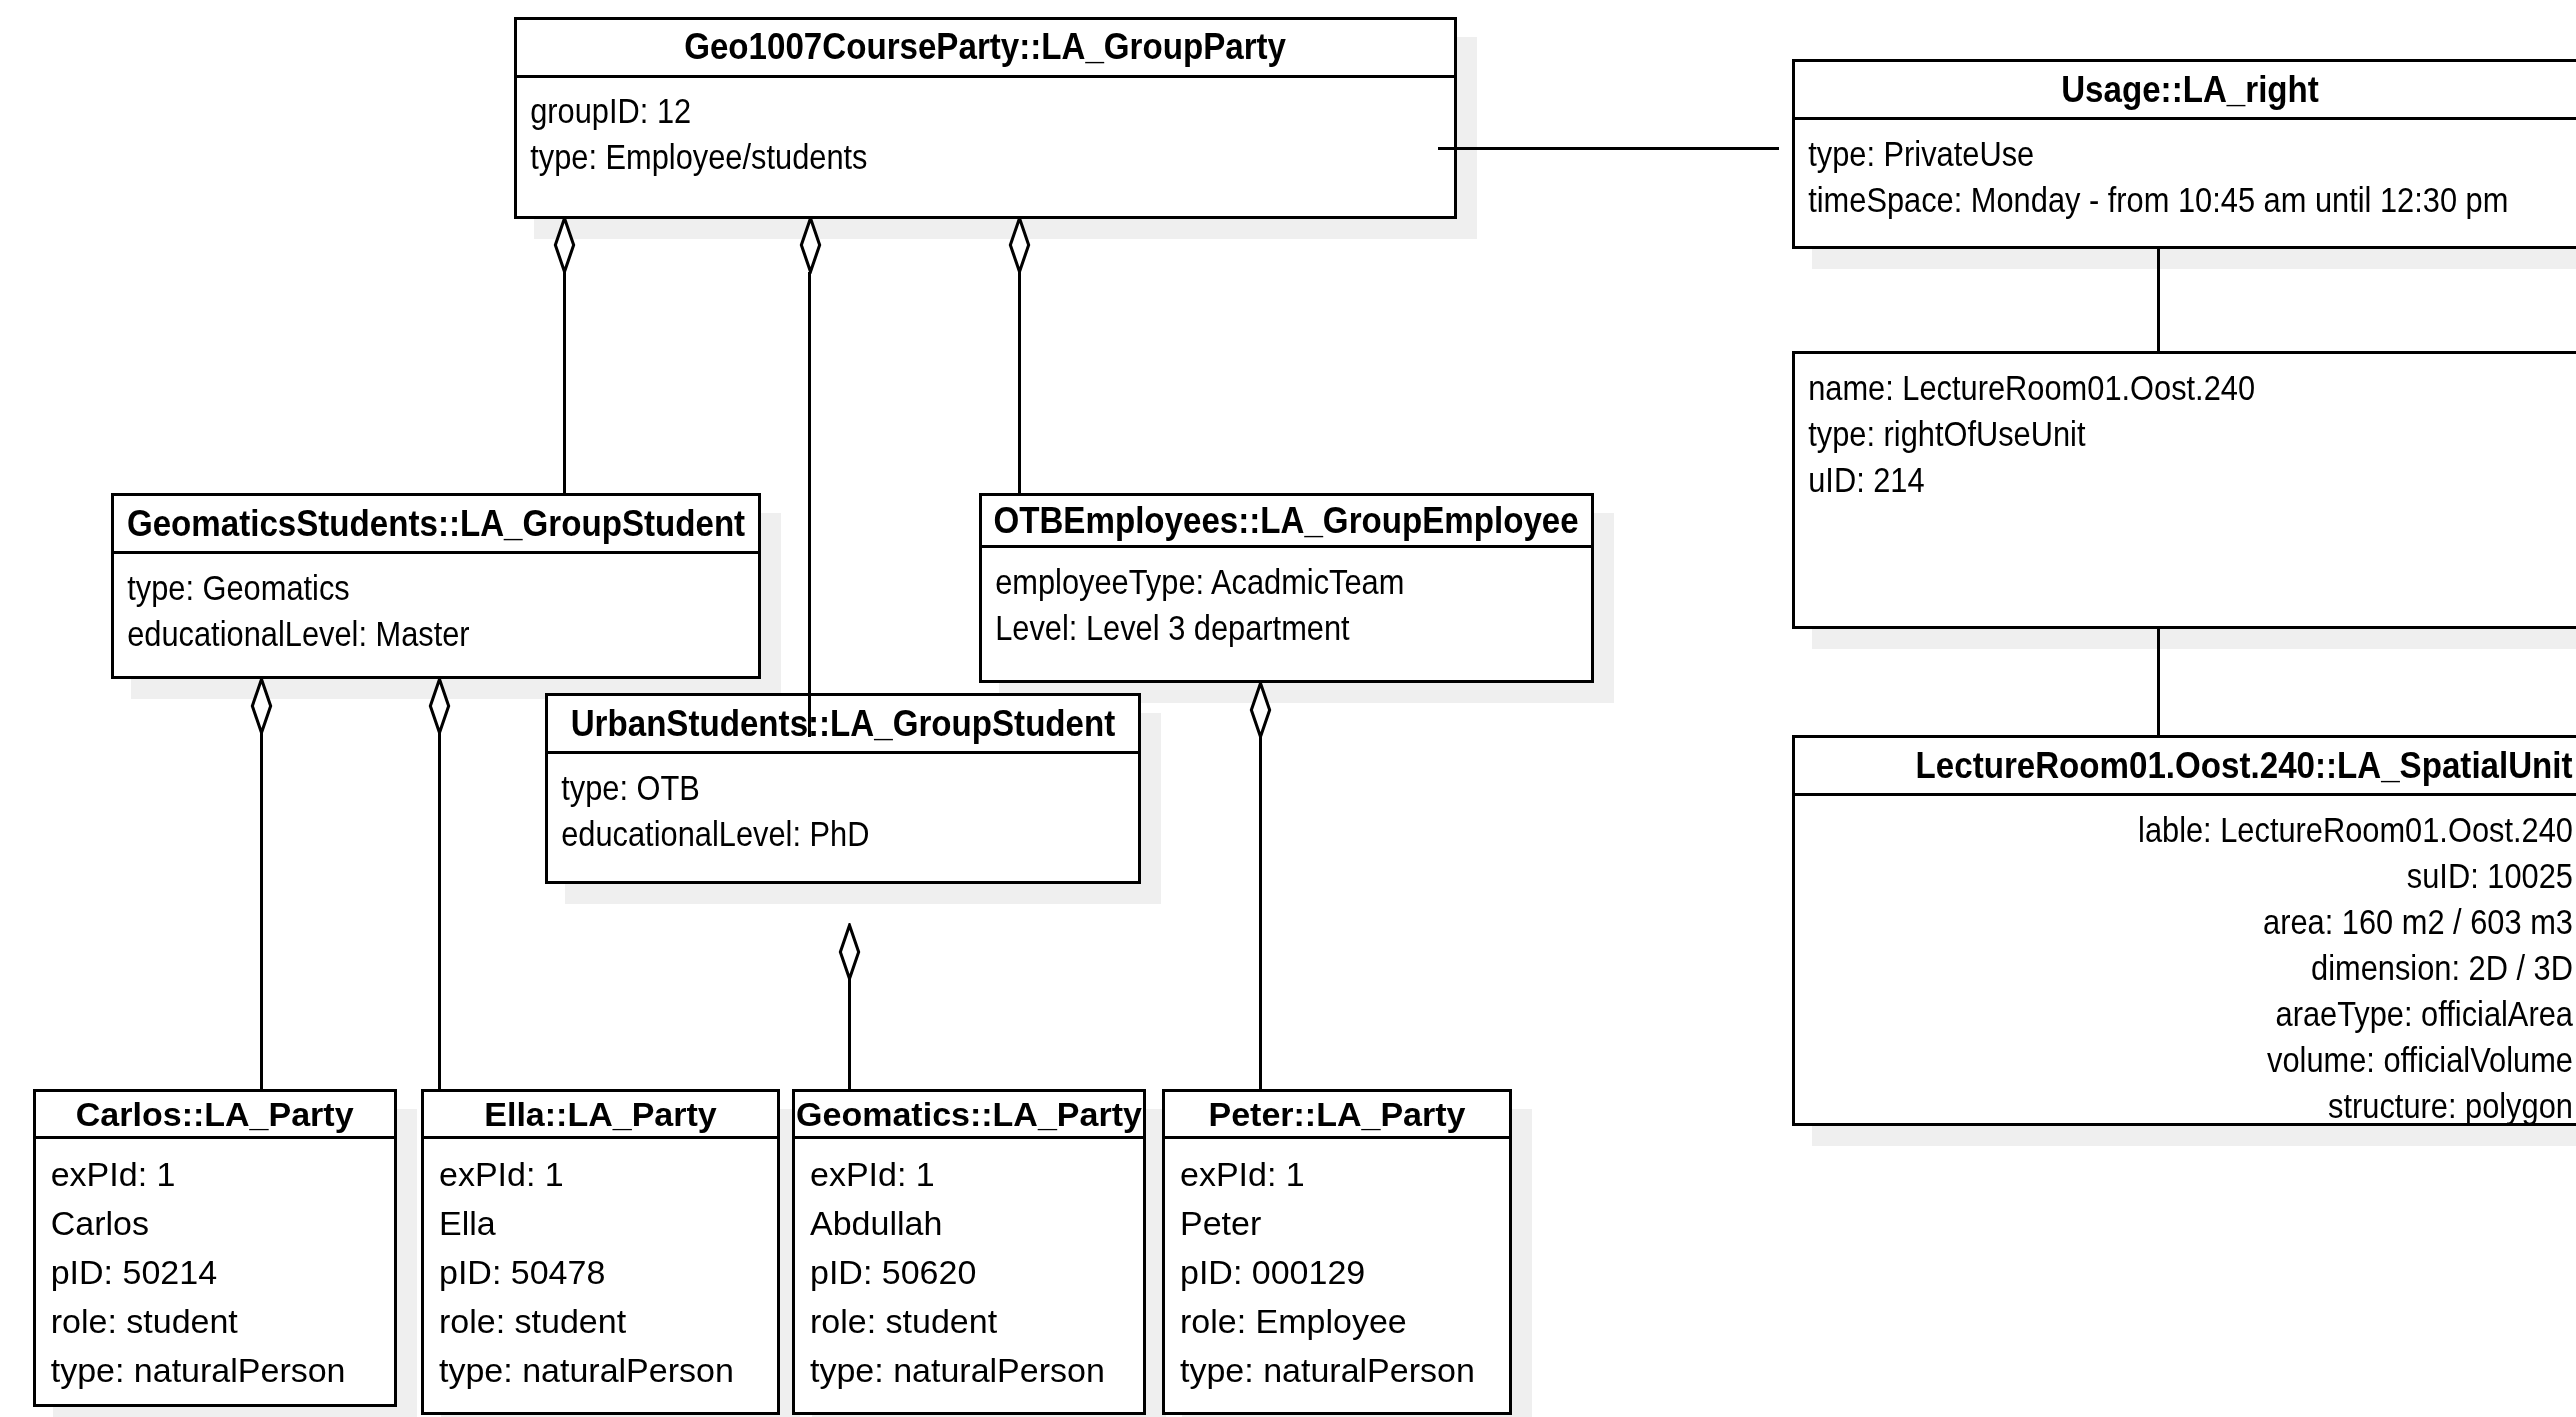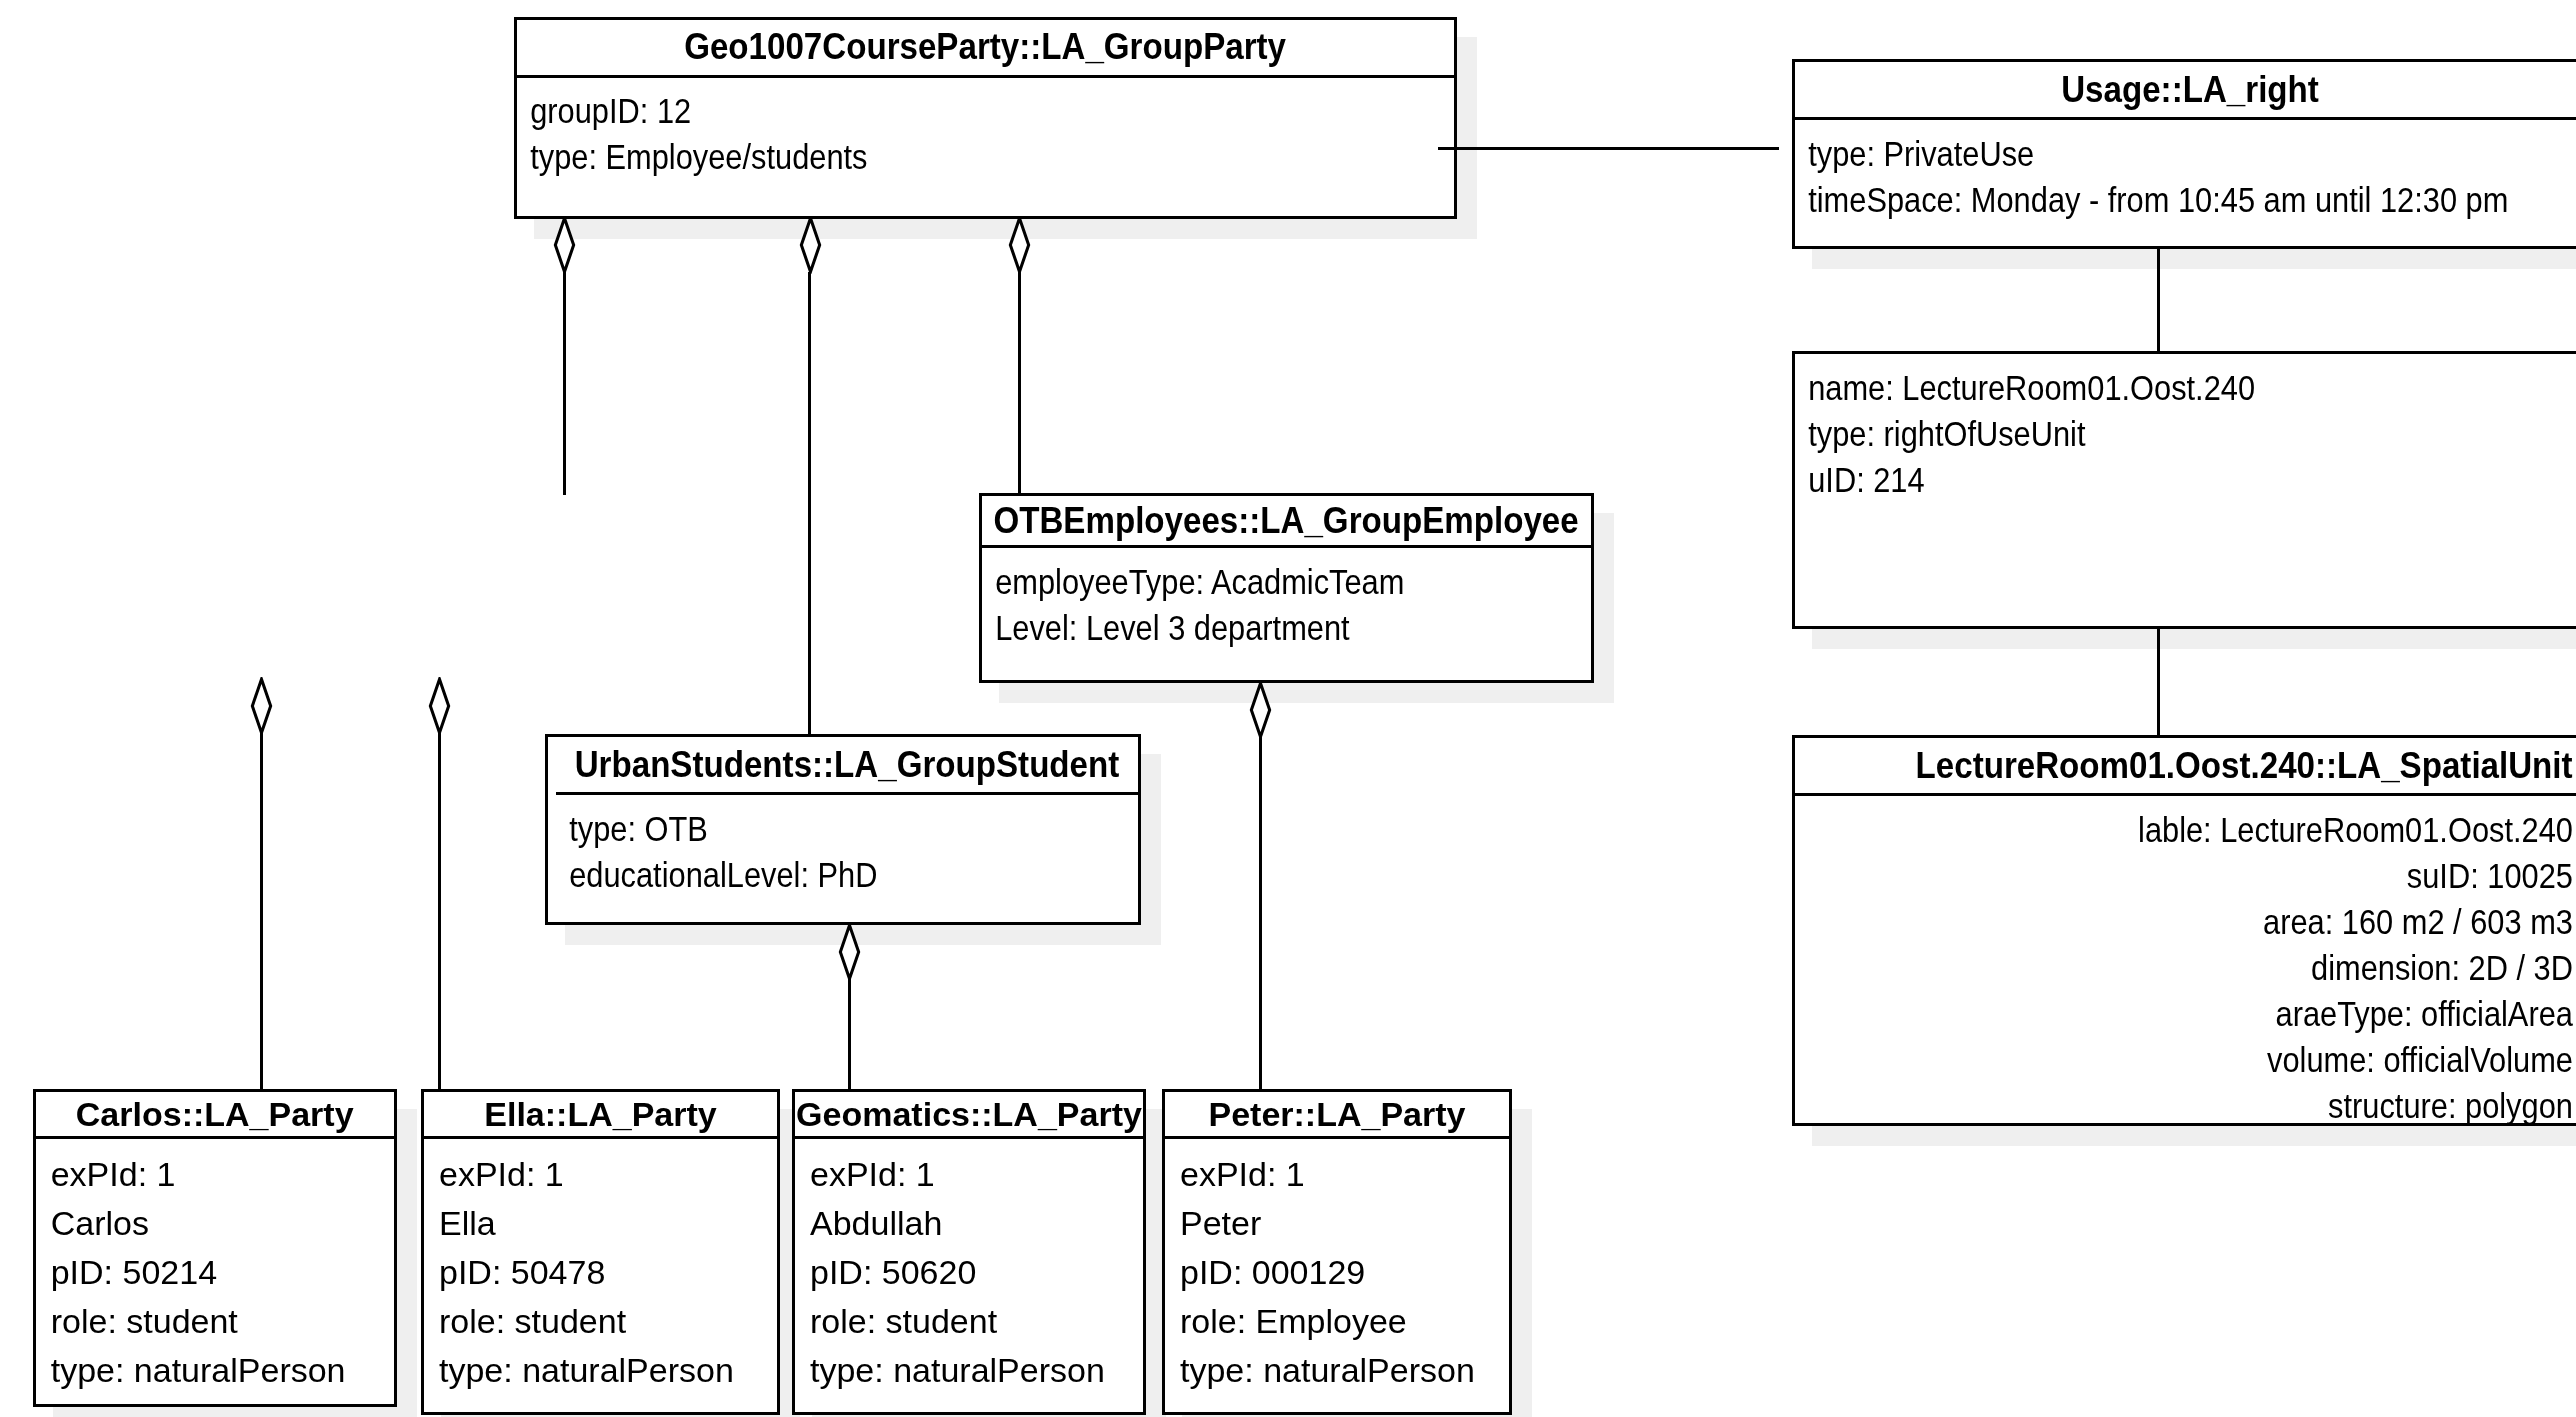--- a/index.html
+++ b/index.html
@@ -91,32 +91,41 @@
       <div class="attr">lable: LectureRoom01.Oost.240</div>
       <div class="attr">suID: 10025</div>
       <div class="attr">area: 160 m2 / 603 m3</div>
       <div class="attr">dimension: 2D / 3D</div>
       <div class="attr">araeType: officialArea</div>
       <div class="attr">volume: officialVolume</div>
       <div class="attr">structure: polygon</div>
     </div>
   </div>
 
+  <div class="uml-box" style="left:95px; top:493px; width:650px; height:186px;">
+    <div class="uml-title" style="height:58px;">
+      <span class="tnarrow">GeomaticsStudents::LA_GroupStudent</span>
+    </div>
+    <div class="attrs narrow">
+      <div class="attr">type: Geomatics</div>
+      <div class="attr">educationalLevel: Master</div>
+    </div>
+  </div>
 
   <div class="uml-box" style="left:963px; top:493px; width:615px; height:190px;">
     <div class="uml-title" style="height:52px;">
       <span class="tnarrow">OTBEmployees::LA_GroupEmployee</span>
     </div>
     <div class="attrs narrow">
       <div class="attr">employeeType: AcadmicTeam</div>
       <div class="attr">Level: Level 3 department</div>
     </div>
   </div>
 
-  <div class="uml-box" style="left:529px; top:734px; width:596px; height:191px;padding-left:8px;">
+  <div class="uml-box" style="left:529px; top:693px; width:596px; height:191px;">
     <div class="uml-title" style="height:58px;">
       <span class="tnarrow">UrbanStudents::LA_GroupStudent</span>
     </div>
     <div class="attrs narrow">
       <div class="attr">type: OTB</div>
       <div class="attr">educationalLevel: PhD</div>
     </div>
   </div>
 
   <div class="uml-box" style="left:16.7px; top:1089px; width:364px; height:318px;">

